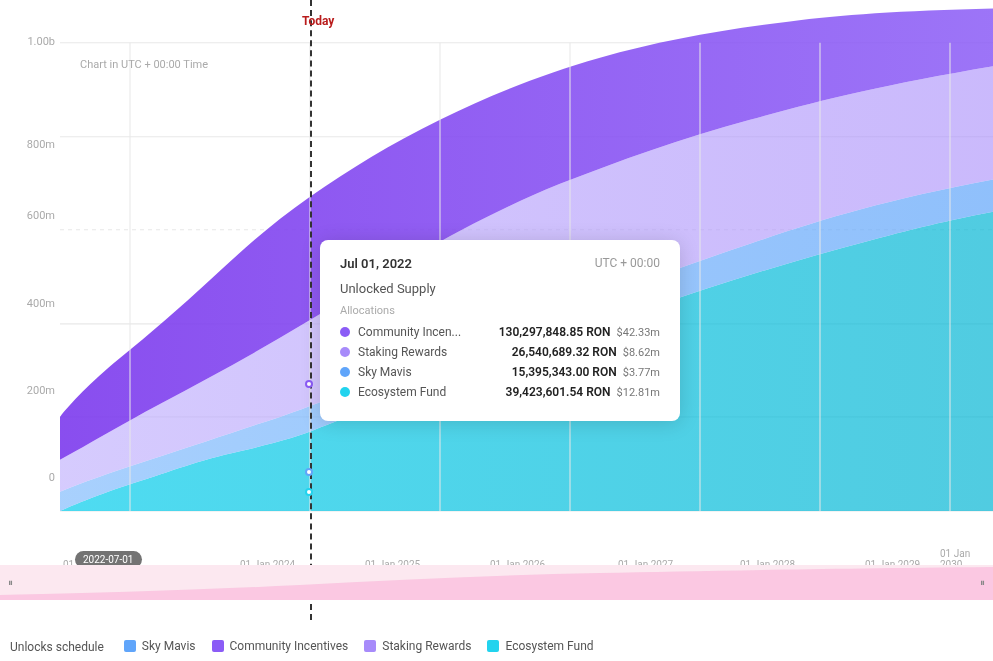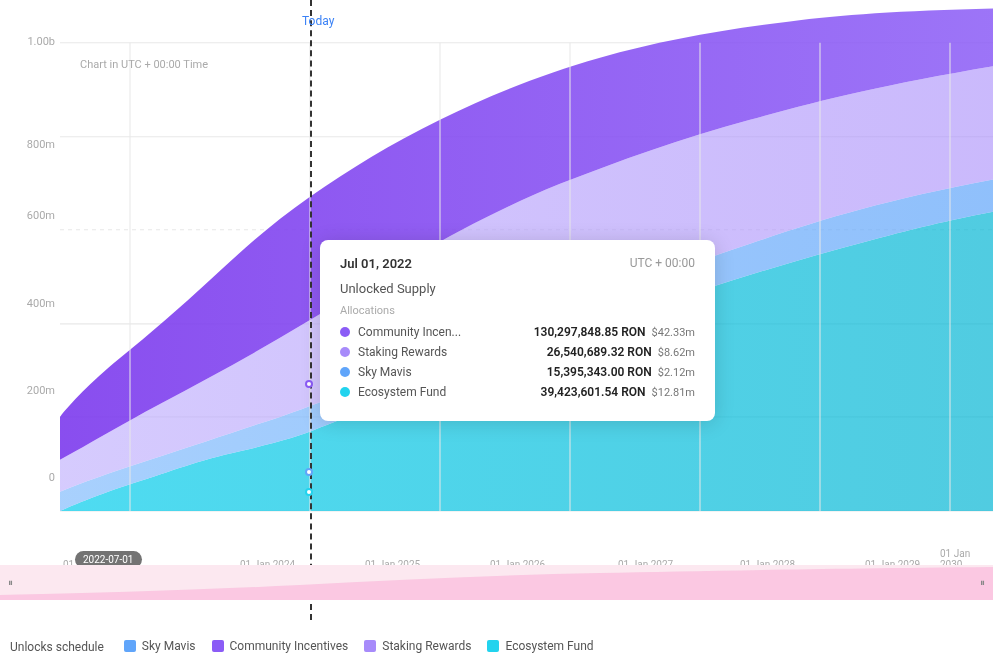--- a/index.html
+++ b/index.html
@@ -44,43 +44,43 @@
       width: 1px;
       border-left: 2px dashed #333;
       left: 310px;
     }
 
     .today-label {
       position: absolute;
       top: 14px;
       left: 302px;
       font-size: 12px;
-      color: #3b82f6;
-      font-weight: 400;
+      color: #b91c1c;
+      font-weight: 700;
     }
 
     
     .chart-svg {
       position: absolute;
       top: 0;
       left: 0;
       width: 100%;
       height: 100%;
     }
 
     
     .tooltip {
       position: absolute;
       top: 240px;
       left: 320px;
       background: #fff;
       border-radius: 8px;
       box-shadow: 0 2px 20px rgba(0,0,0,0.15);
       padding: 16px 20px;
-      width: 395px;
+      width: 360px;
       z-index: 10;
     }
 
     .tooltip-header {
       display: flex;
       justify-content: space-between;
       margin-bottom: 10px;
     }
 
     .tooltip-date {
@@ -346,21 +346,21 @@
         <span class="tooltip-usd">$8.62m</span>
       </div>
     </div>
         <div class="tooltip-row">
       <div class="tooltip-row-left">
         <div class="tooltip-dot" style="background:#60a5fa;"></div>
         <span class="tooltip-row-name">Sky Mavis</span>
       </div>
       <div class="tooltip-row-values">
         <span class="tooltip-ron">15,395,343.00 RON</span>
-        <span class="tooltip-usd">$2.12m</span>
+        <span class="tooltip-usd">$3.77m</span>
       </div>
     </div>
         <div class="tooltip-row">
       <div class="tooltip-row-left">
         <div class="tooltip-dot" style="background:#22d3ee;"></div>
         <span class="tooltip-row-name">Ecosystem Fund</span>
       </div>
       <div class="tooltip-row-values">
         <span class="tooltip-ron">39,423,601.54 RON</span>
         <span class="tooltip-usd">$12.81m</span>

